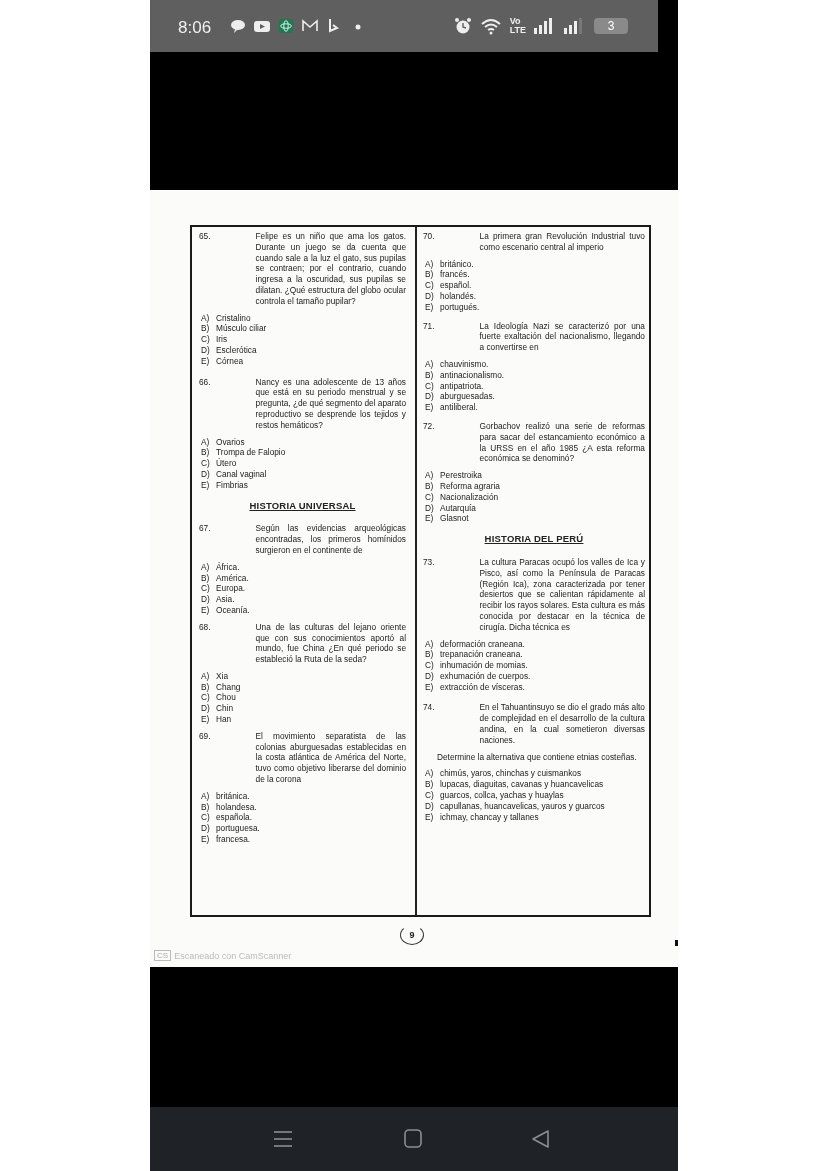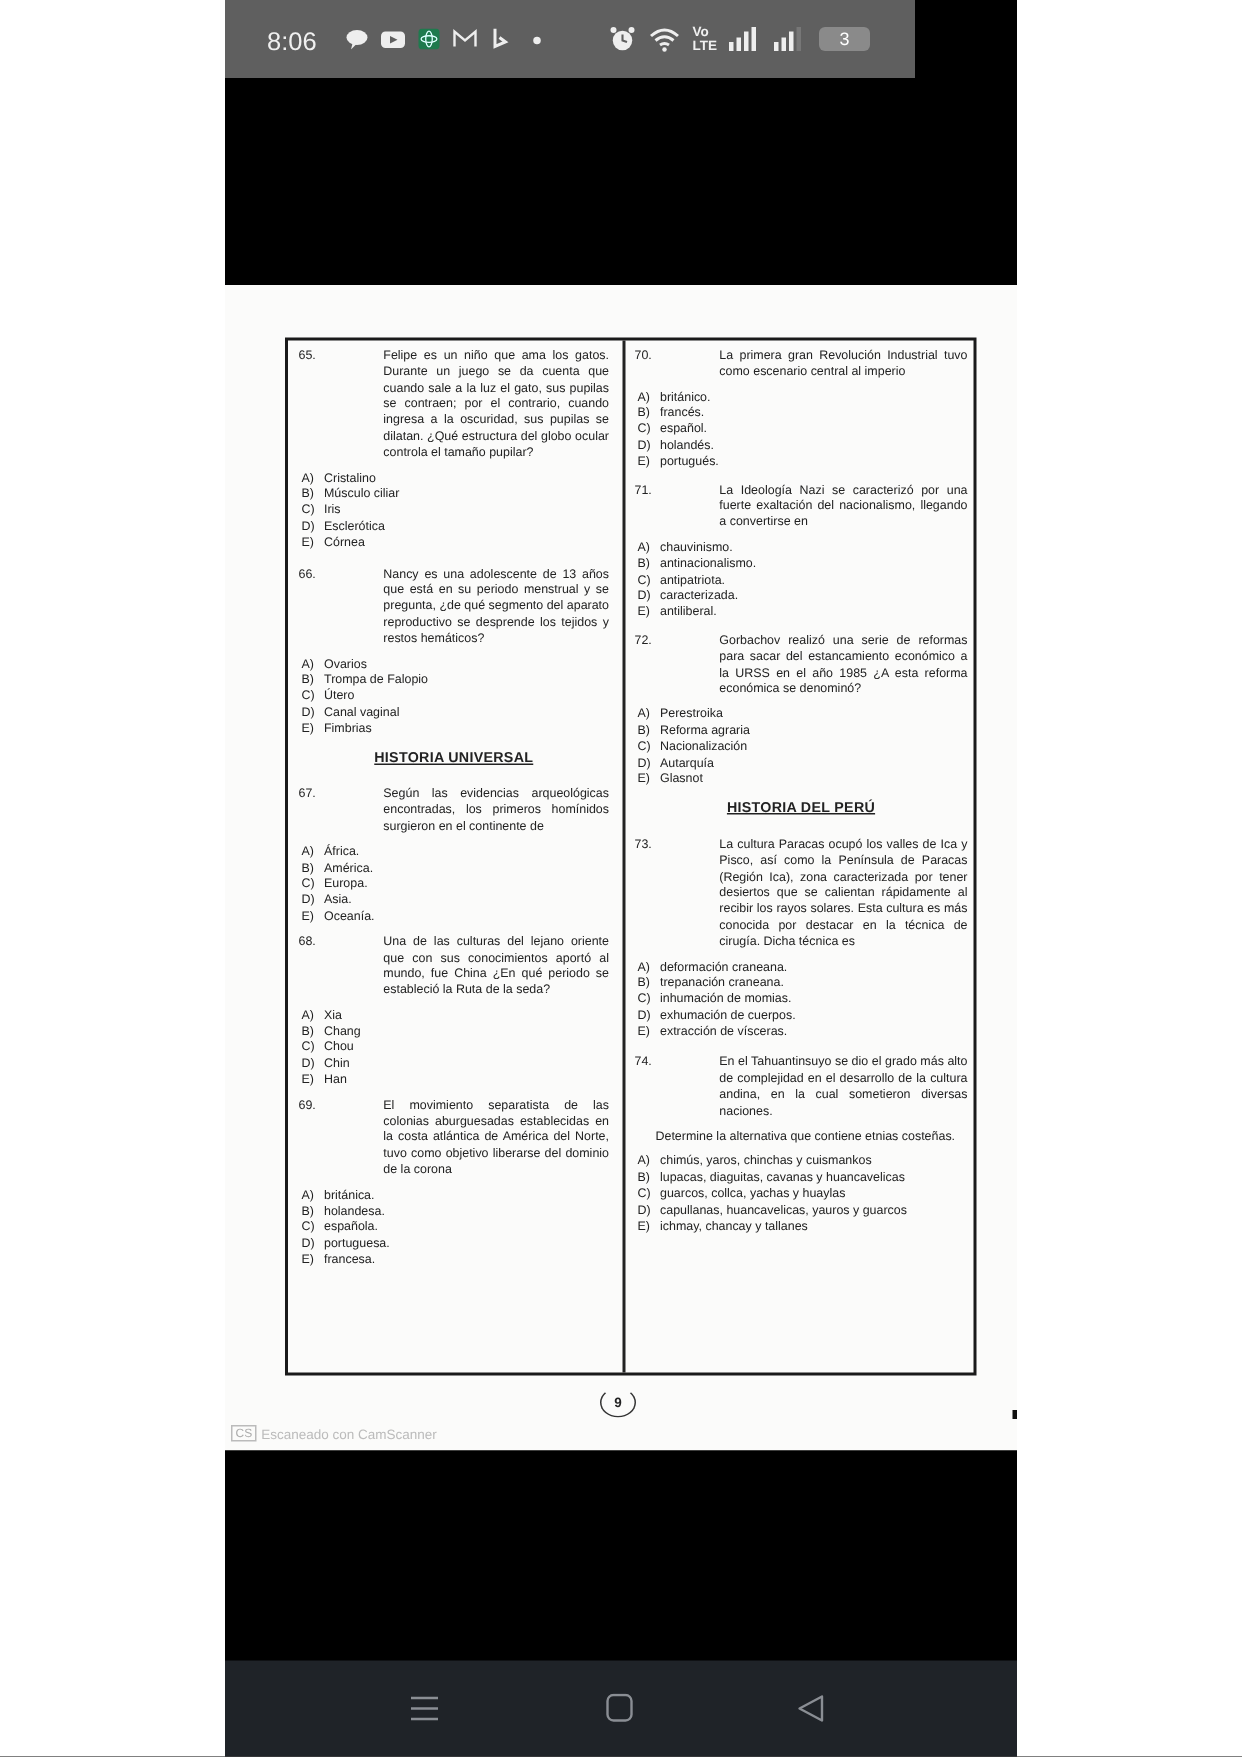--- a/index.html
+++ b/index.html
@@ -5,21 +5,21 @@
     html, body { margin:0; padding:0; }
     body {
       width:828px; height:1171px; background:#ffffff; position:relative; overflow:hidden;
       font-family: "Liberation Sans", sans-serif;
     }
     .phone {
       position:absolute; left:150px; top:0; width:528px; height:1171px; background:#000;
       overflow:hidden;
     }
     .statusbar {
-      position:absolute; left:0; top:0; width:460px; height:52px; background:#5f5f5f;
+      position:absolute; left:0; top:0; width:508px; height:52px; background:#5f5f5f;
       color:#f0f0f0; font-family:"Liberation Sans", sans-serif;
     }
     .sb-time { position:absolute; left:28px; top:18px; font-size:17px; }
     .sb-left-icons { position:absolute; left:80px; top:19px; display:flex; gap:8px; align-items:center; }
     .sb-ico { width:16px; height:14px; display:inline-block; }
     .sb-right { position:absolute; right:30px; top:17px; display:flex; gap:8px; align-items:center; font-size:10px; }
     .batt {
       width:34px; height:16px; background:#8a8a8a; border-radius:4px; color:#fff;
       font-size:12px; text-align:center; line-height:16px;
     }
@@ -322,21 +322,21 @@
             <div class="opt">
                 <span class="opt-l">B)</span>
                 <span>antinacionalismo.</span>
               </div>
             <div class="opt">
                 <span class="opt-l">C)</span>
                 <span>antipatriota.</span>
               </div>
             <div class="opt">
                 <span class="opt-l">D)</span>
-                <span>caracterizada.</span>
+                <span>aburguesadas.</span>
               </div>
             <div class="opt">
                 <span class="opt-l">E)</span>
                 <span>antiliberal.</span>
               </div>
           </div>
         </div>
 
         <div class="q" style="margin-top:8px;">
           <div class="q-text">

